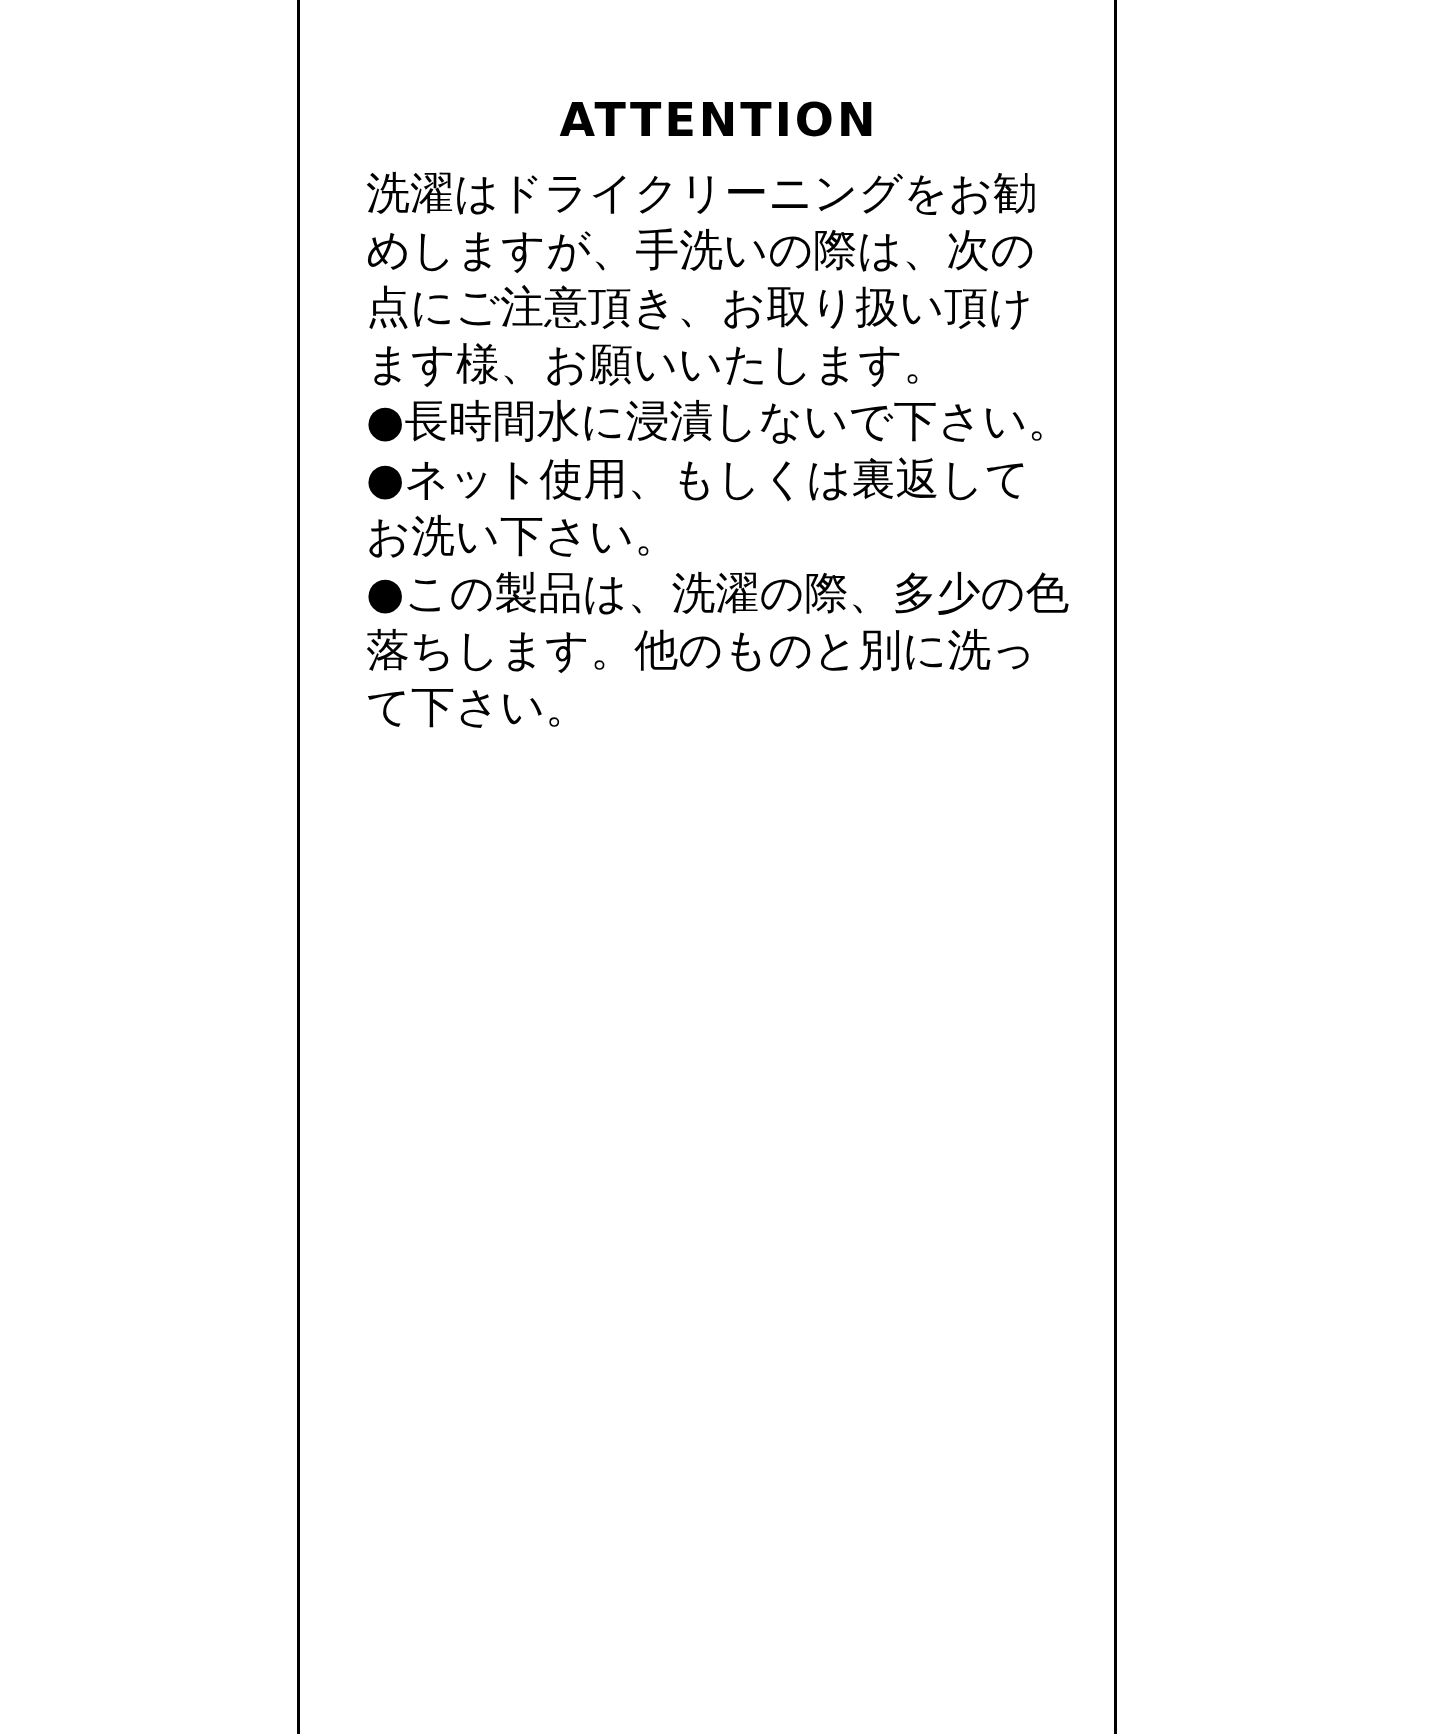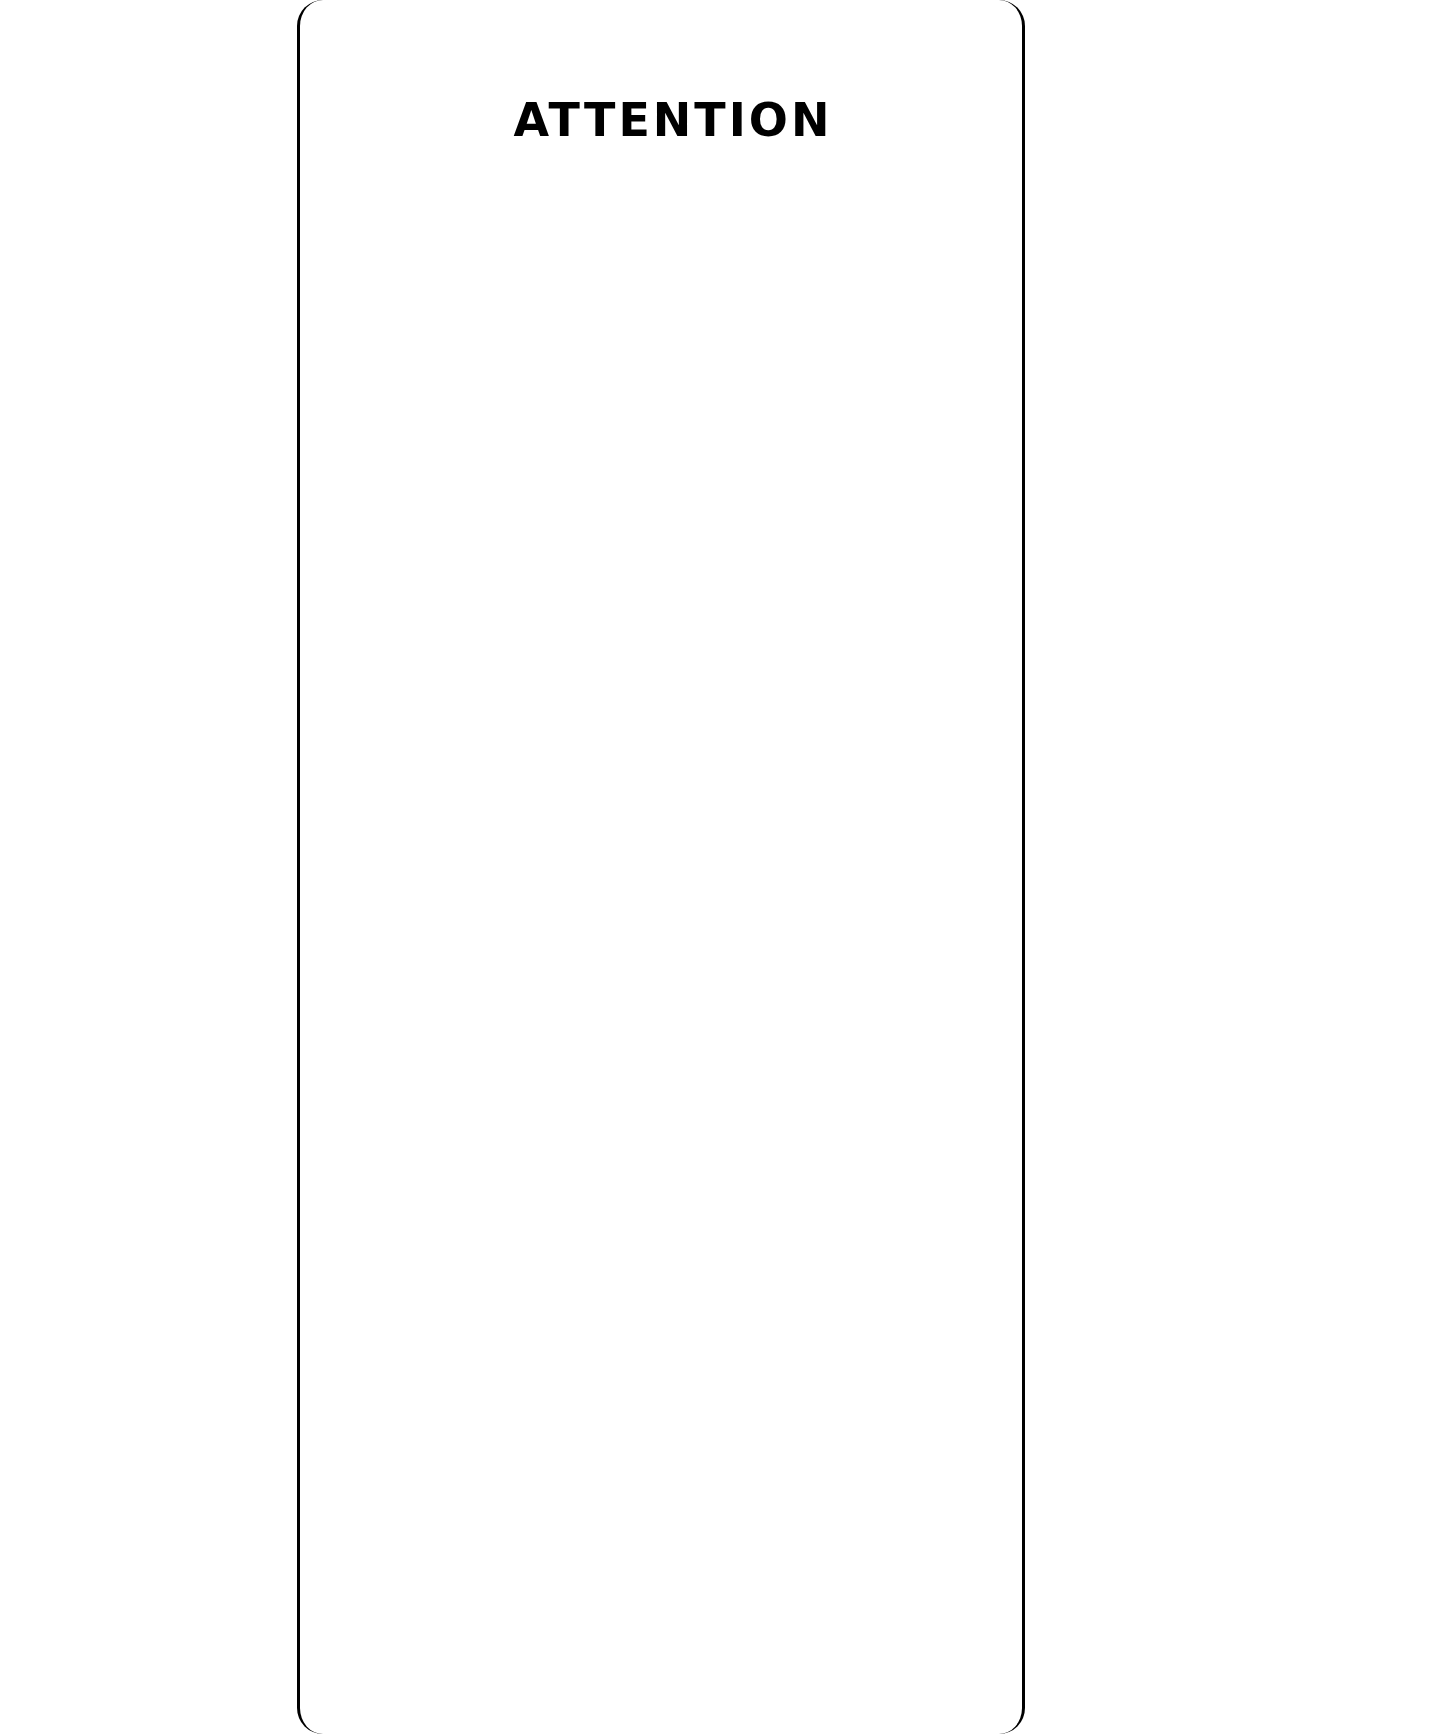--- a/index.html
+++ b/index.html
@@ -13,26 +13,25 @@
     font-family: "DejaVu Sans", "Liberation Sans", sans-serif;
     color: #000000;
     position: relative;
     overflow: hidden;
   }
   
   .label-card {
     position: absolute;
     left: 297px;
     top: 0;
-    width: 728px;
+    width: 820px;
     height: 1734px;
     border-left: 3px solid #000000;
     border-right: 3px solid #000000;
     box-sizing: border-box;
-    border-radius: 26px;
   }
   .content {
     position: absolute;
     left: 0;
     top: 0;
     width: 100%;
     height: 100%;
     box-sizing: border-box;
     padding: 95px 42px 0 66px;
   }
@@ -60,19 +59,23 @@
   }
 </style>
 </head>
 <body>
 
 <div class="label-card">
   <div class="content">
 
     <div class="title">ATTENTION</div>
 
+    <div class="body-block">洗濯はドライクリーニングをお勧めしますが、手洗いの際は、次の点にご注意頂き、お取り扱い頂けます様、お願いいたします。</div>
 
+    <div class="body-block">●長時間水に浸漬しないで下さい。
+●ネット使用、もしくは裏返してお洗い下さい。
+●この製品は、洗濯の際、多少の色落ちします。他のものと別に洗って下さい。</div>
 
     <div class="block-gap"></div>
 
 
   </div>
 </div>
 
 </body></html>

